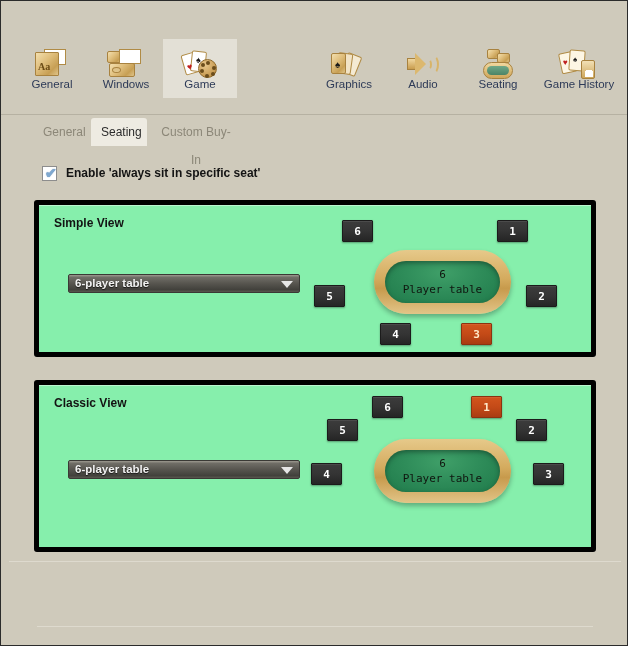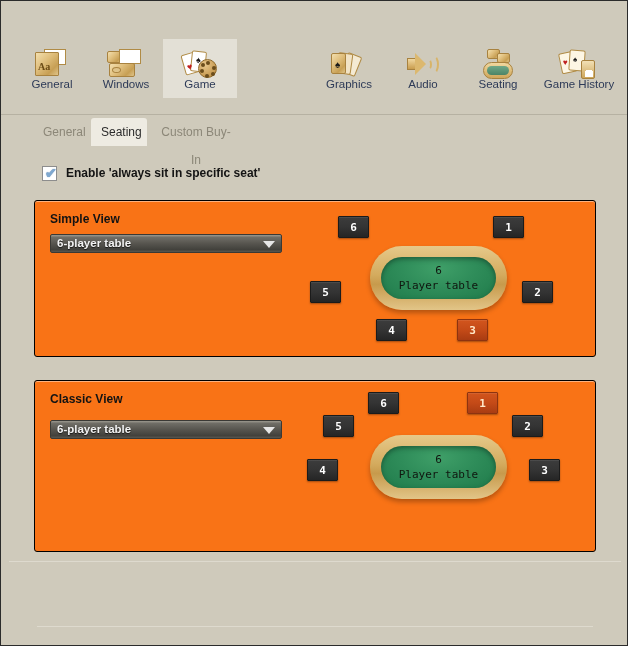--- a/index.html
+++ b/index.html
@@ -164,37 +164,38 @@
   }
   .cb-label {
     position:absolute; left:24px; top:1px;
     font-size:12px; color:#141414; font-weight:bold;
     white-space:nowrap;
   }
 
   
   .panel {
     position:absolute;
-    background:#f97316;
-    border:1px solid #000000;
+    background:#86efac;
+    border:5px solid #000000;
     border-radius:3px;
     box-shadow:inset 0 1px 0 rgba(255,255,255,.45);
   }
   .panel-title {
     position:absolute; left:15px; top:11px;
     font-size:12px; font-weight:bold; color:#131313;
   }
 
   
   .dropdown {
-    position:absolute; left:15px; width:232px; height:19px;
+    position:absolute; left:29px; width:232px; height:19px;
     background:linear-gradient(to bottom,#9d9a90 0%,#6f6d66 14%,#57554f 50%,#42413c 86%,#59574f 100%);
     border:1px solid #3a3935;
     border-radius:2px;
     cursor:pointer;
+    margin-top:36px;
   }
   .dropdown .val {
     position:absolute; left:6px; top:2px;
     font-size:11.5px; color:#f2f2f2; font-weight:bold;
     text-shadow:0 1px 1px rgba(0,0,0,.7);
   }
   .dropdown .arrow {
     position:absolute; right:6px; top:6px;
     width:0;height:0;border-left:6px solid transparent;border-right:6px solid transparent;
     border-top:7px solid #e6e6e6;

